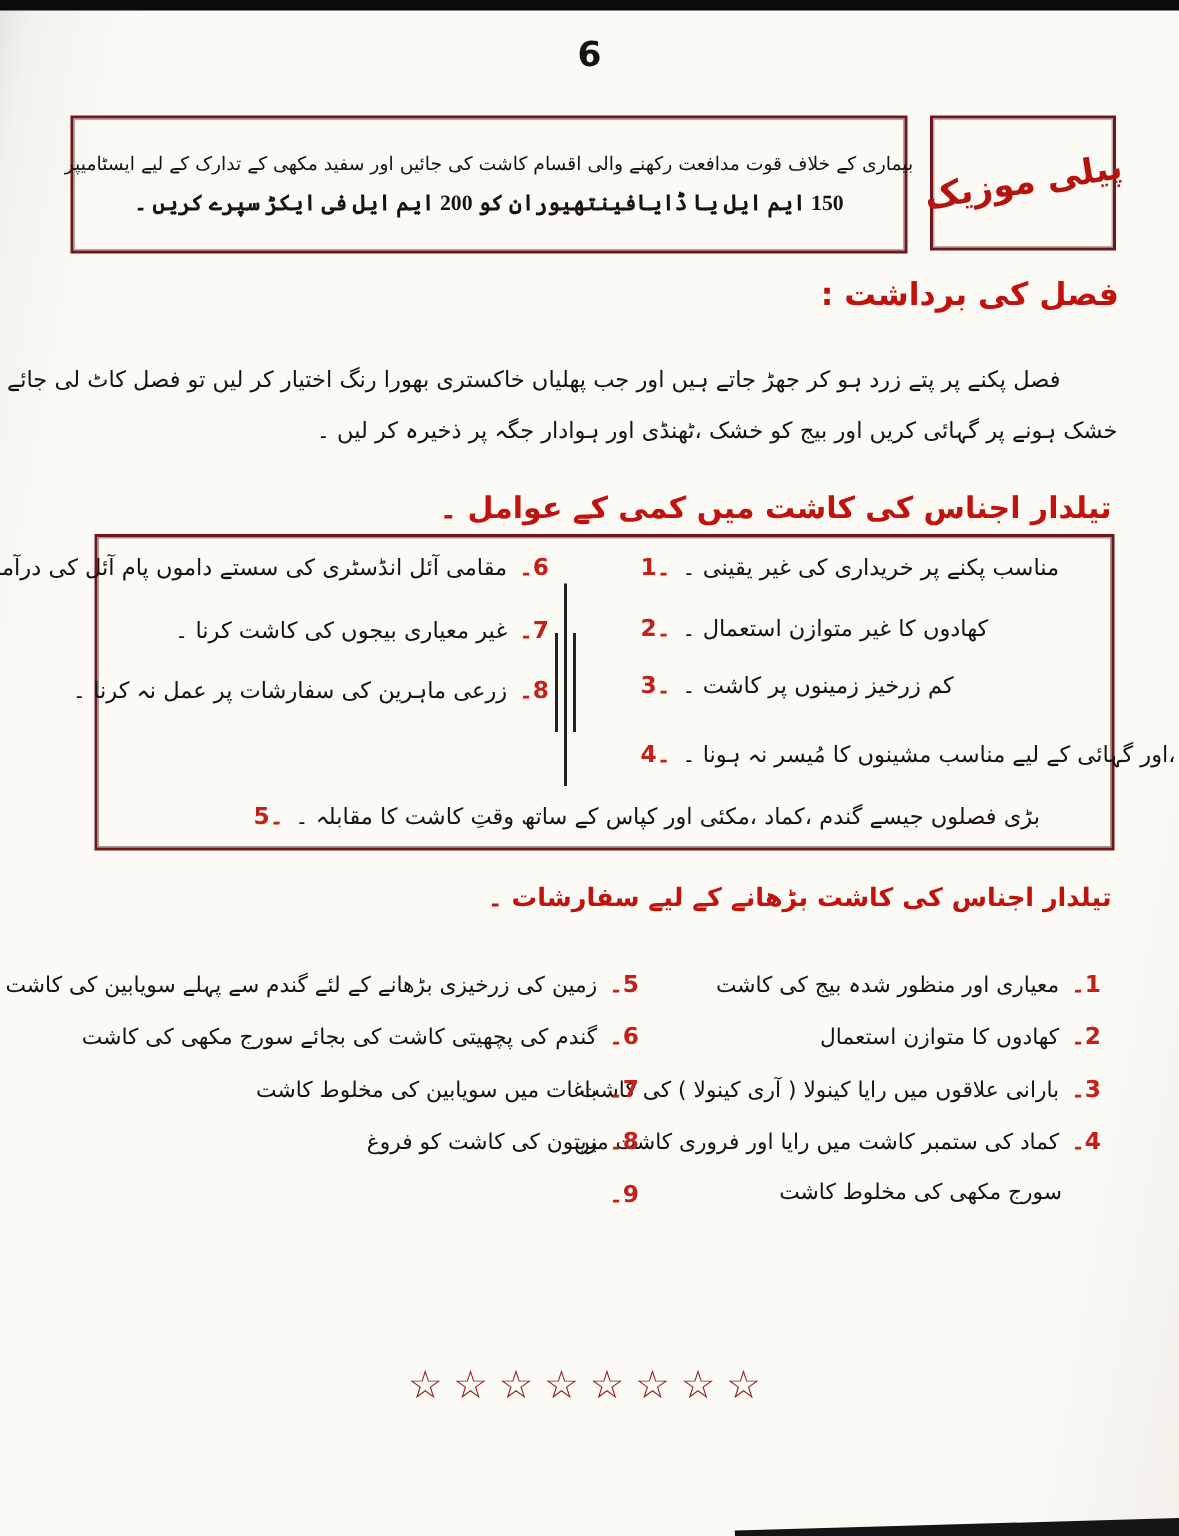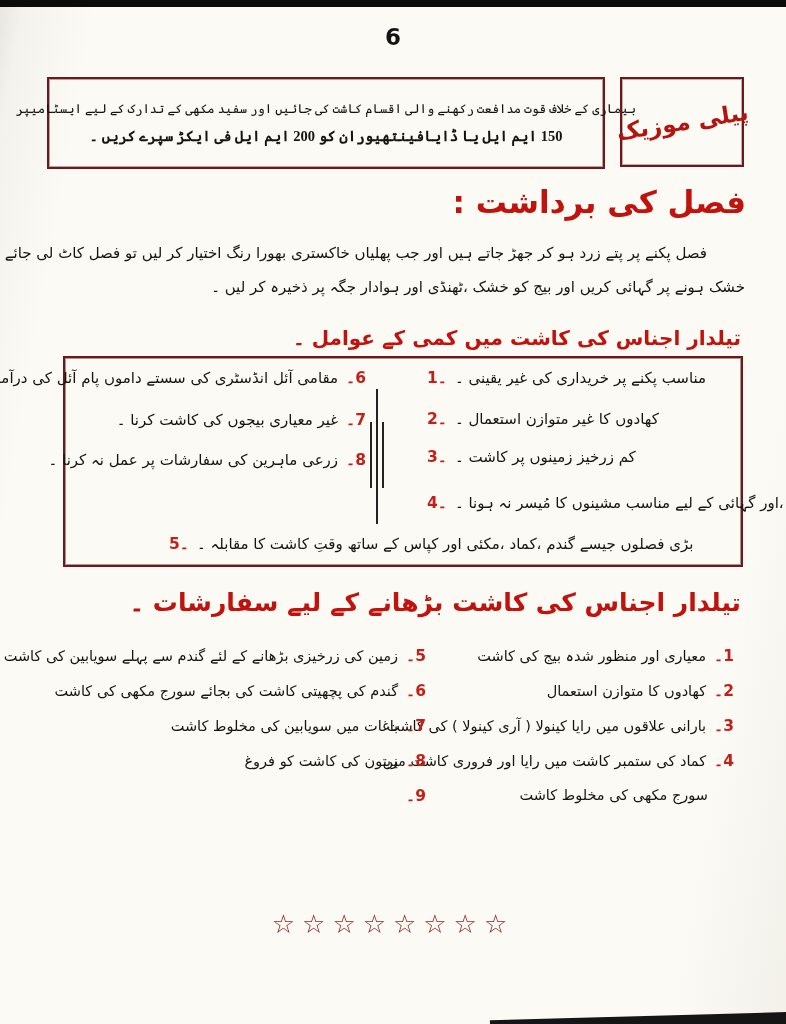--- a/index.html
+++ b/index.html
@@ -15,34 +15,34 @@
   .edge-top{position:absolute;top:0;left:0;width:100%;height:7px;background:#0b0b0b;}
   .edge-bottom{position:absolute;bottom:-5px;right:-14px;width:310px;height:13px;background:#151515;transform:rotate(-1.6deg);}
   .pageno{position:absolute;top:24px;left:0;width:100%;text-align:center;font-size:23px;font-weight:bold;color:#141414;}
 
   .advisory{
     position:absolute;left:47px;top:77px;width:558px;height:92px;
     border:2px solid var(--border-maroon);box-shadow:inset 0 0 0 1px rgba(40,8,8,.35);
     display:flex;flex-direction:column;justify-content:center;align-items:center;direction:rtl;
   }
   .advisory .line{white-space:nowrap;color:var(--text-black);}
-  .advisory .line.first{font-size:12.5px;margin-bottom:11px;font-family:Liberation Serif, serif;}
+  .advisory .line.first{font-size:12.5px;margin-bottom:11px;}
   .advisory .line.second{font-size:14.5px;font-weight:600;font-family:Liberation Serif, serif;}
 
   .labelbox{
     position:absolute;left:620px;top:77px;width:124px;height:90px;
     border:2px solid var(--border-maroon);box-shadow:inset 0 0 0 1px rgba(40,8,8,.3);
     display:flex;align-items:center;justify-content:center;
   }
   .labelbox .label{color:var(--label-red);font-size:23px;font-weight:bold;white-space:nowrap;transform:rotate(-9deg);}
 
   .red-heading{position:absolute;direction:rtl;white-space:nowrap;color:var(--heading-red);font-weight:bold;}
-  .h-harvest{right:40px;top:184px;font-size:31px;}
+  .h-harvest{right:40px;top:184px;font-size:21px;}
   .h-decline{right:45px;top:326px;font-size:20px;}
-  .h-recommend{right:45px;top:588px;font-size:25px;}
+  .h-recommend{right:45px;top:588px;font-size:17px;}
 
   .para{position:absolute;direction:rtl;white-space:nowrap;font-size:15px;color:var(--text-black);}
   .para-1{right:79px;top:244px;}
   .para-2{right:41px;top:278px;text-align:center;}
 
   .factors-box{
     position:absolute;left:63px;top:356px;width:680px;height:211px;
     border:2px solid var(--border-maroon);box-shadow:inset 0 0 0 1px rgba(30,5,5,.4);
   }
 

